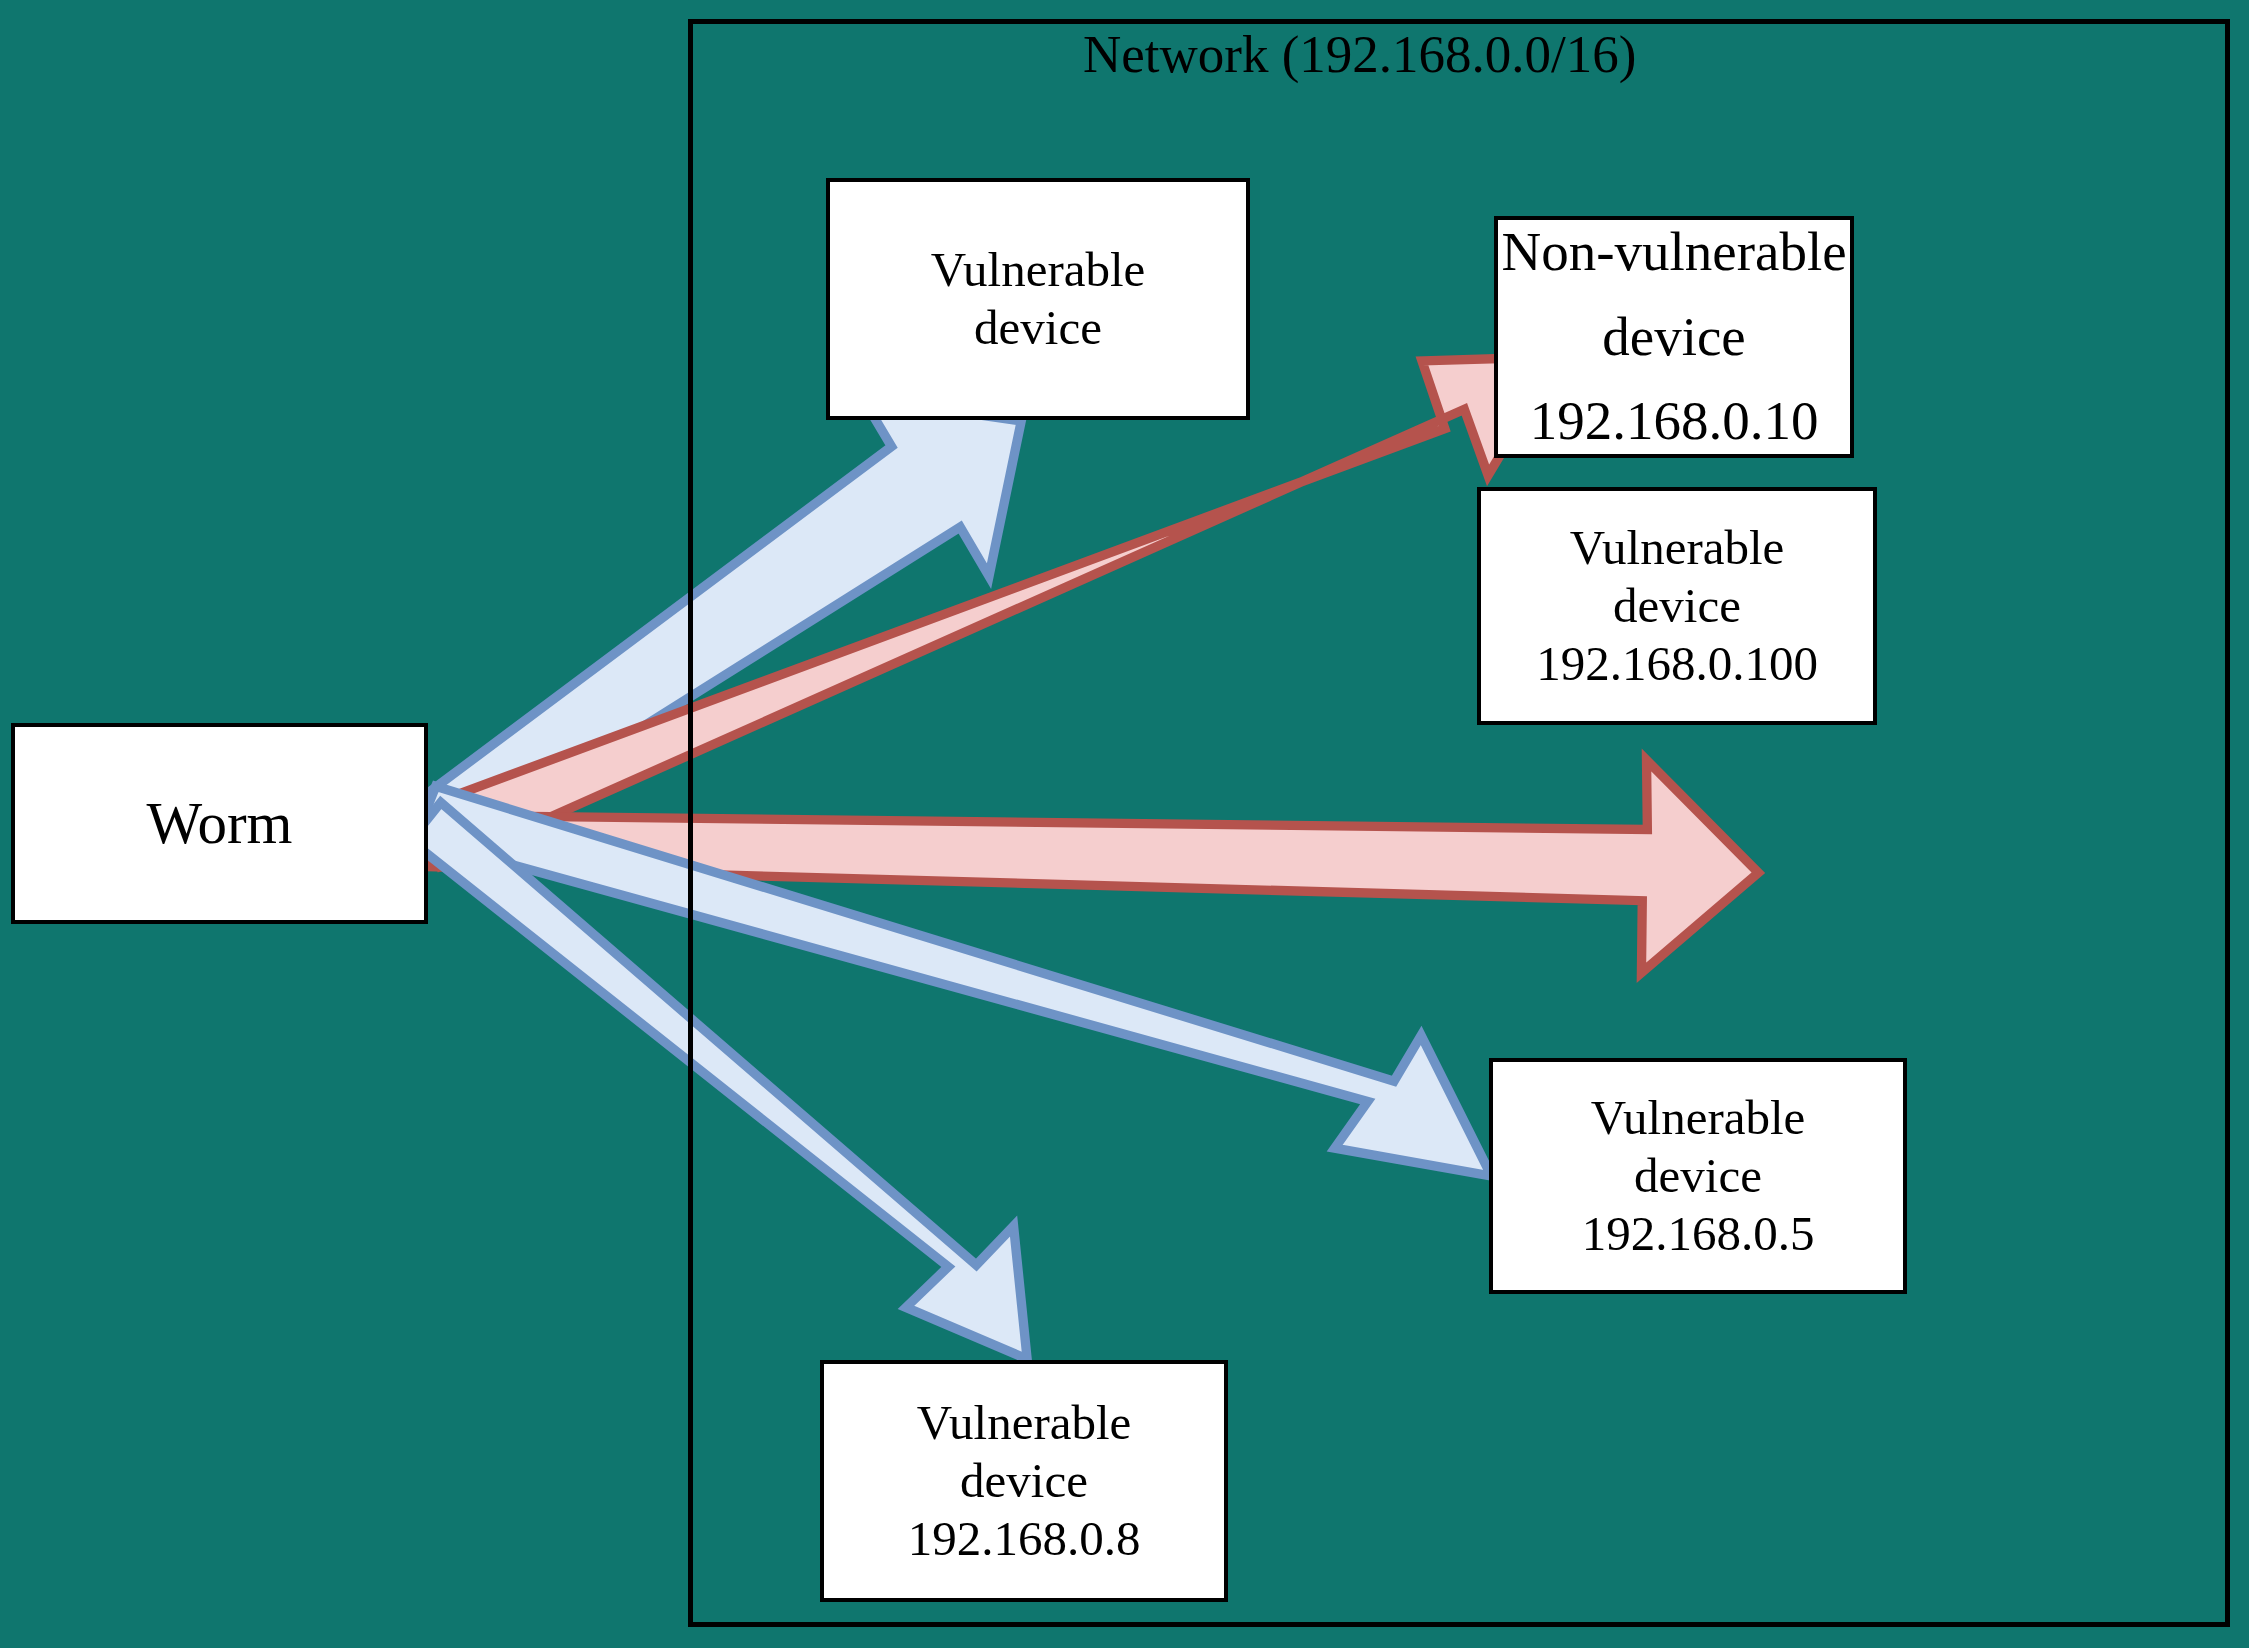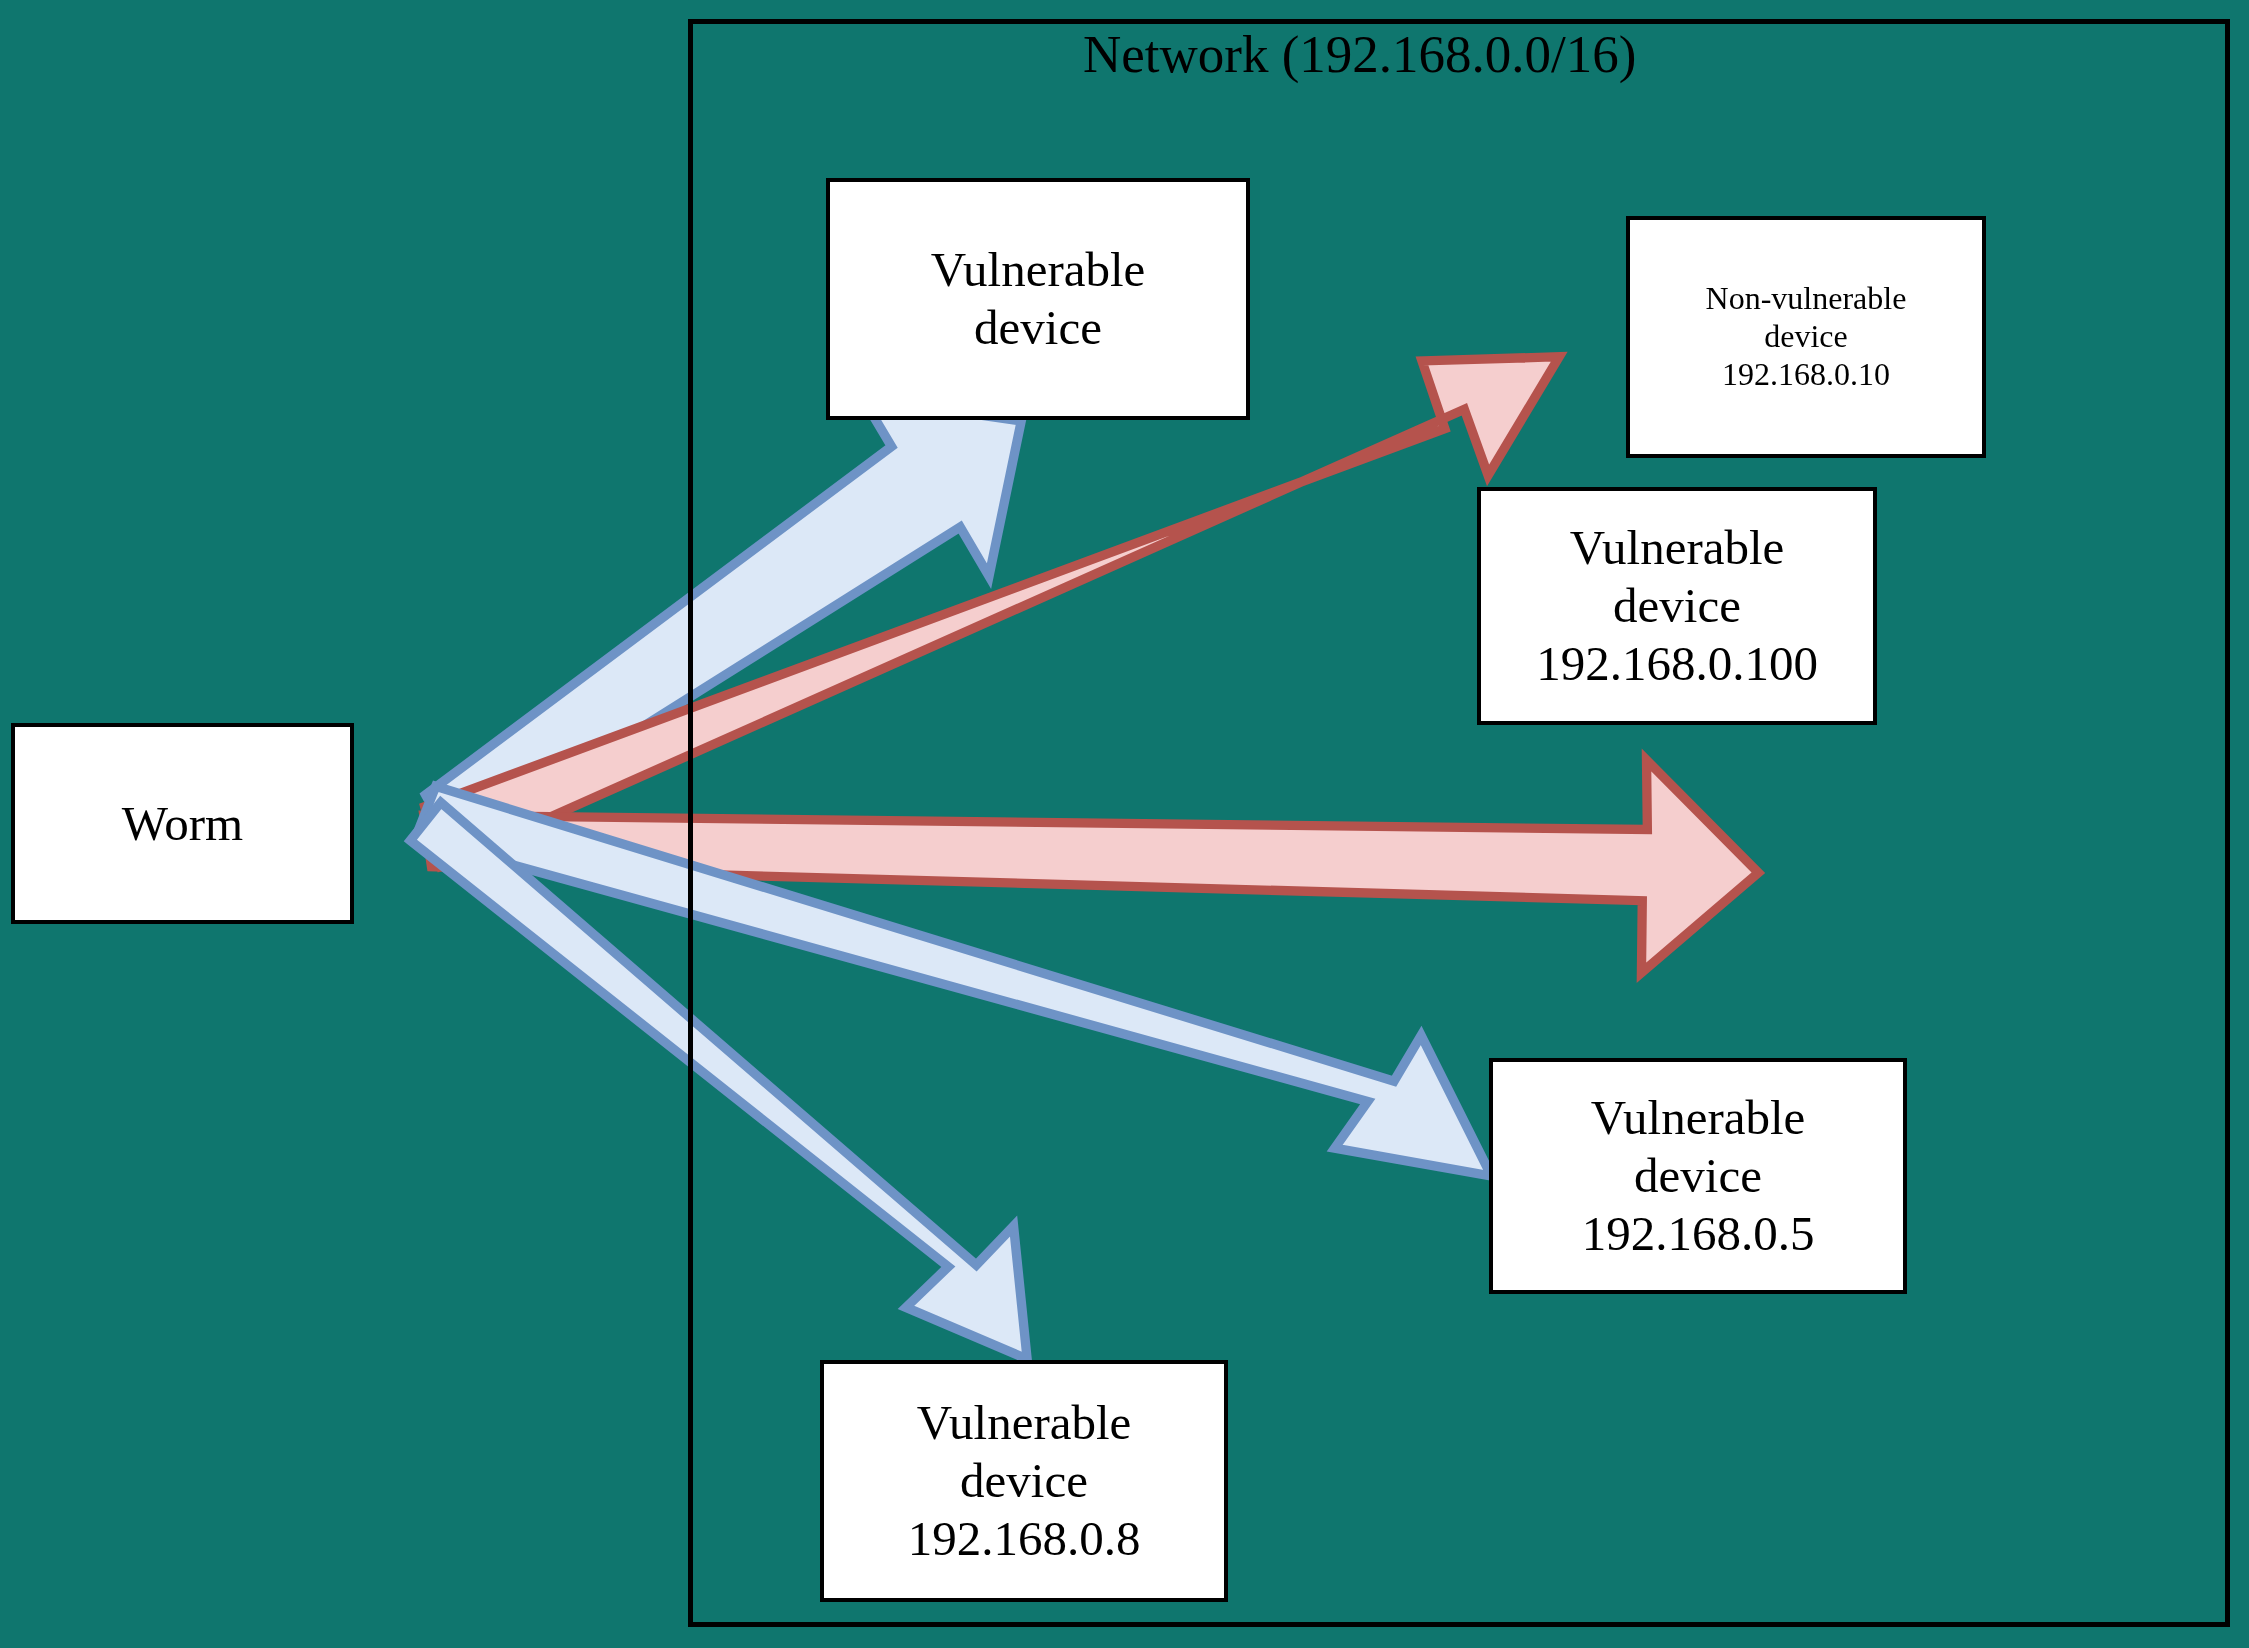--- a/index.html
+++ b/index.html
@@ -73,30 +73,30 @@
     <polygon points="501,952 1705,506 1678,426 1840,421 1756,561 1728,483 520,1022" fill="#F5CECE" stroke="#B5534D" stroke-width="11" stroke-linejoin="miter"></polygon>
 
     <polygon points="500,962 1944,979 1943,897 2075,1030 1937,1148 1938,1063 509,1023" fill="#F5CECE" stroke="#B5534D" stroke-width="11" stroke-linejoin="miter"></polygon>
 
     <polygon points="504,976 1700,1325 1709,1300 1708,1302 1707,1300 1708,1302 1707,1302 1706,1300 1709,1299 1707,1301 1710,1298 1708,1300 1708,1299 1707,1300 1708,1299 1708,1300 1707,1300 1708,1299 1708,1299 1709,1299 1708,1300 1710,1297 1707,1300 1709,1299 1708,1299 1708,1300 1709,1299 1708,1299 1709,1299 1707,1300 1709,1299 1708,1299 1710,1298 1708,1299 1709,1299 1708,1300 1709,1299 1708,1299 1708,1299 1709,1299 1708,1299 1709,1299 1708,1299 1709,1299 1708,1299 1708,1299 1709,1299 1708,1299 1709,1299 1708,1299 1709,1299 1708,1299 1708,1299 1709,1299 1708,1299 1709,1299 1708,1299 1709,1299 1708,1299 1708,1299 1709,1299 1707,1300 1709,1299" fill="none" stroke="none"></polygon>
     <polygon points="490,989 1614,1300 1575,1355 1760,1388 1677,1222 1645,1276 514,928" fill="#DCE8F7" stroke="#6E93C6" stroke-width="11" stroke-linejoin="miter"></polygon>
 
     <polygon points="484,992 1119,1495 1069,1543 1212,1604 1196,1447 1152,1493 520,947" fill="#DCE8F7" stroke="#6E93C6" stroke-width="11" stroke-linejoin="miter"></polygon>
   </svg>
 
-  <div class="node-box" style="left:11px; top:723px; width:343px; height:201px; font-size:49px;">
+  <div class="node-box" style="left:11px; top:723px; width:417px; height:201px; font-size:59px;">
     <span class="line">Worm</span>
   </div>
 
   <div class="node-box" style="left:826px; top:178px; width:424px; height:242px; font-size:49px;">
     <span class="line">Vulnerable</span>
     <span class="line">device</span>
   </div>
 
-  <div class="node-box" style="left:1626px; top:216px; width:360px; height:242px; font-size:32px;">
+  <div class="node-box" style="left:1494px; top:216px; width:360px; height:242px; font-size:55px;justify-content:space-between;">
     <span class="line">Non-vulnerable</span>
     <span class="line">device</span>
     <span class="line">192.168.0.10</span>
   </div>
 
   <div class="node-box" style="left:1477px; top:487px; width:400px; height:238px; font-size:49px;">
     <span class="line">Vulnerable</span>
     <span class="line">device</span>
     <span class="line">192.168.0.100</span>
   </div>

